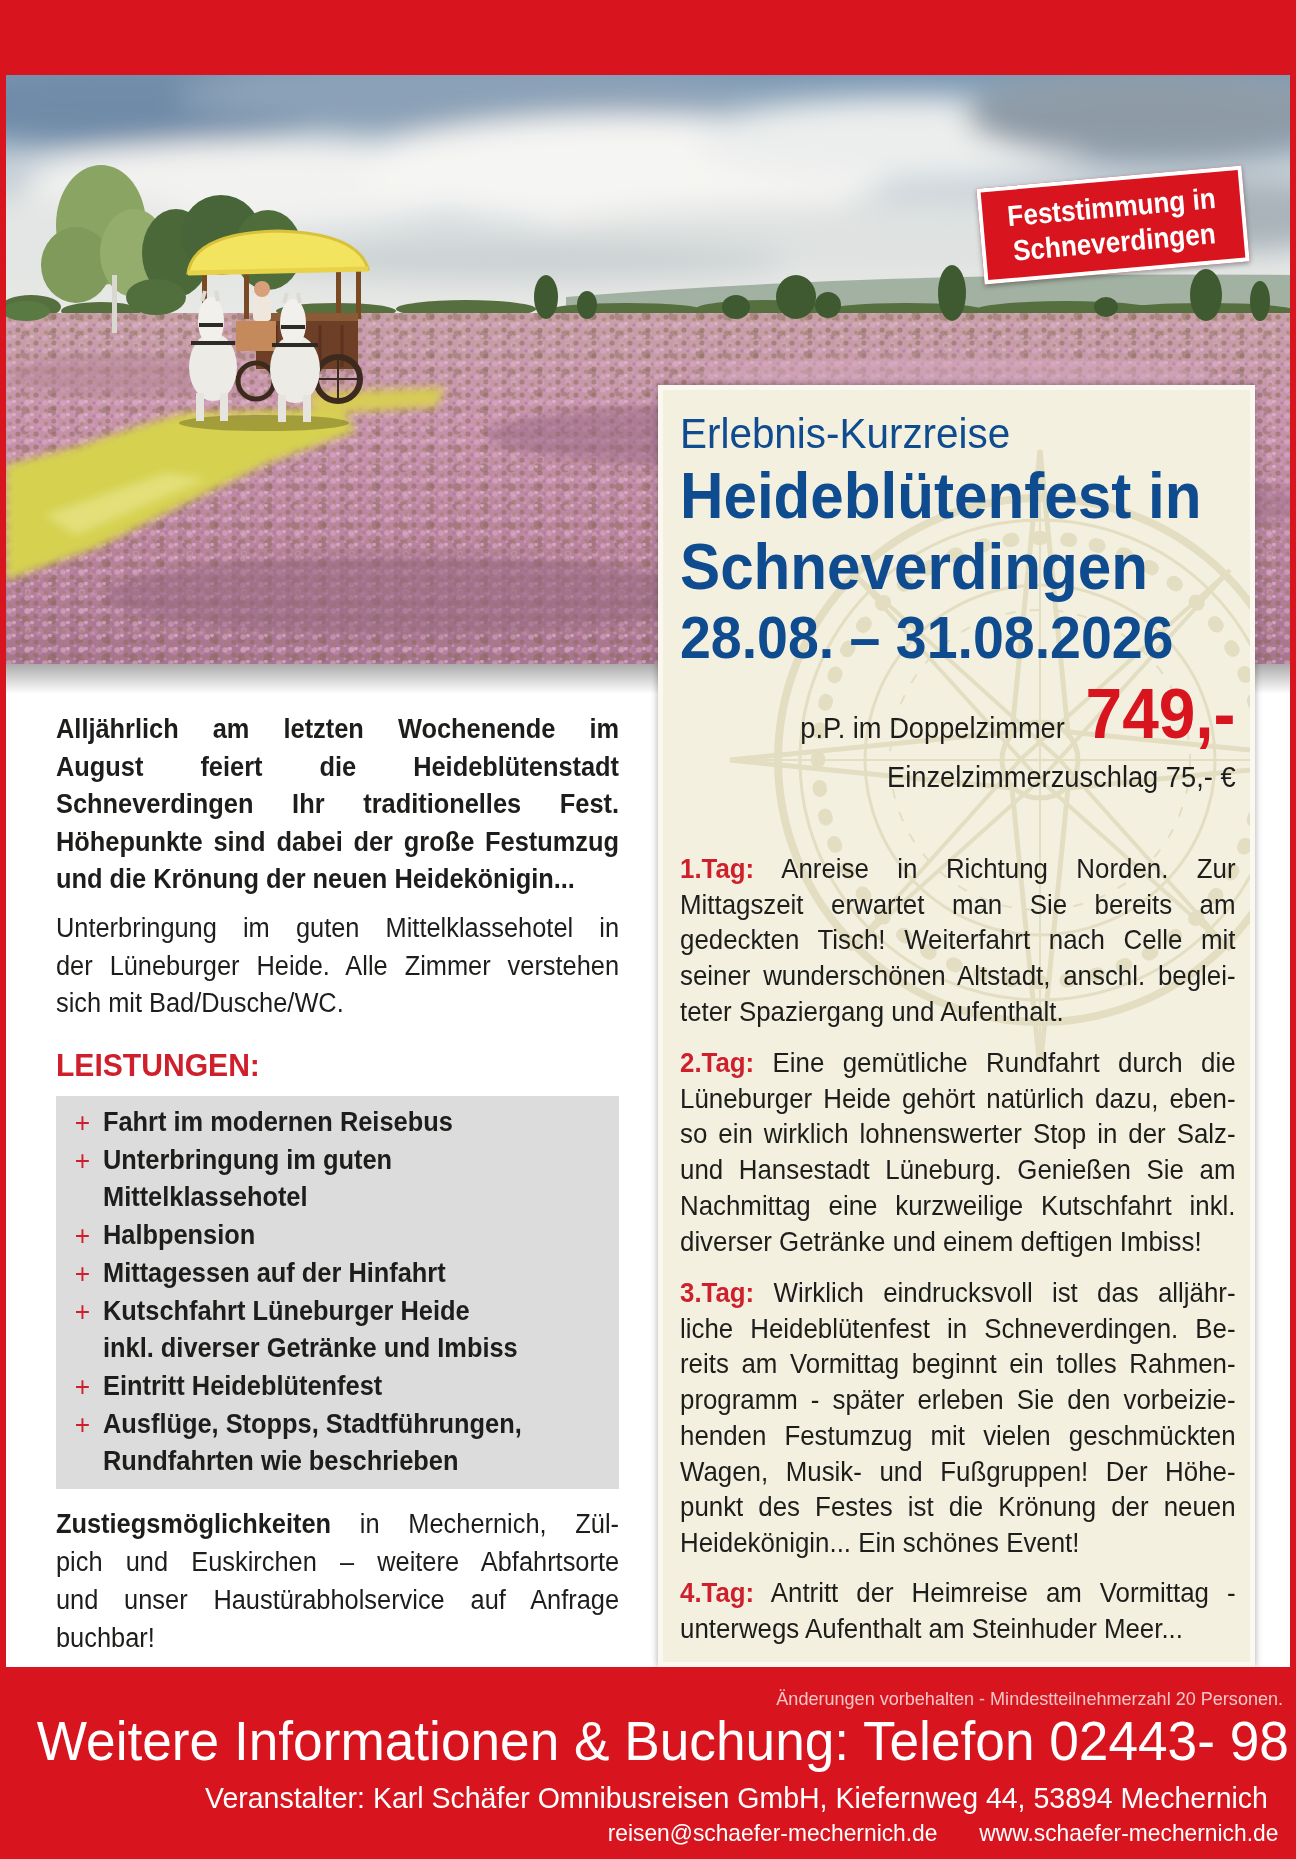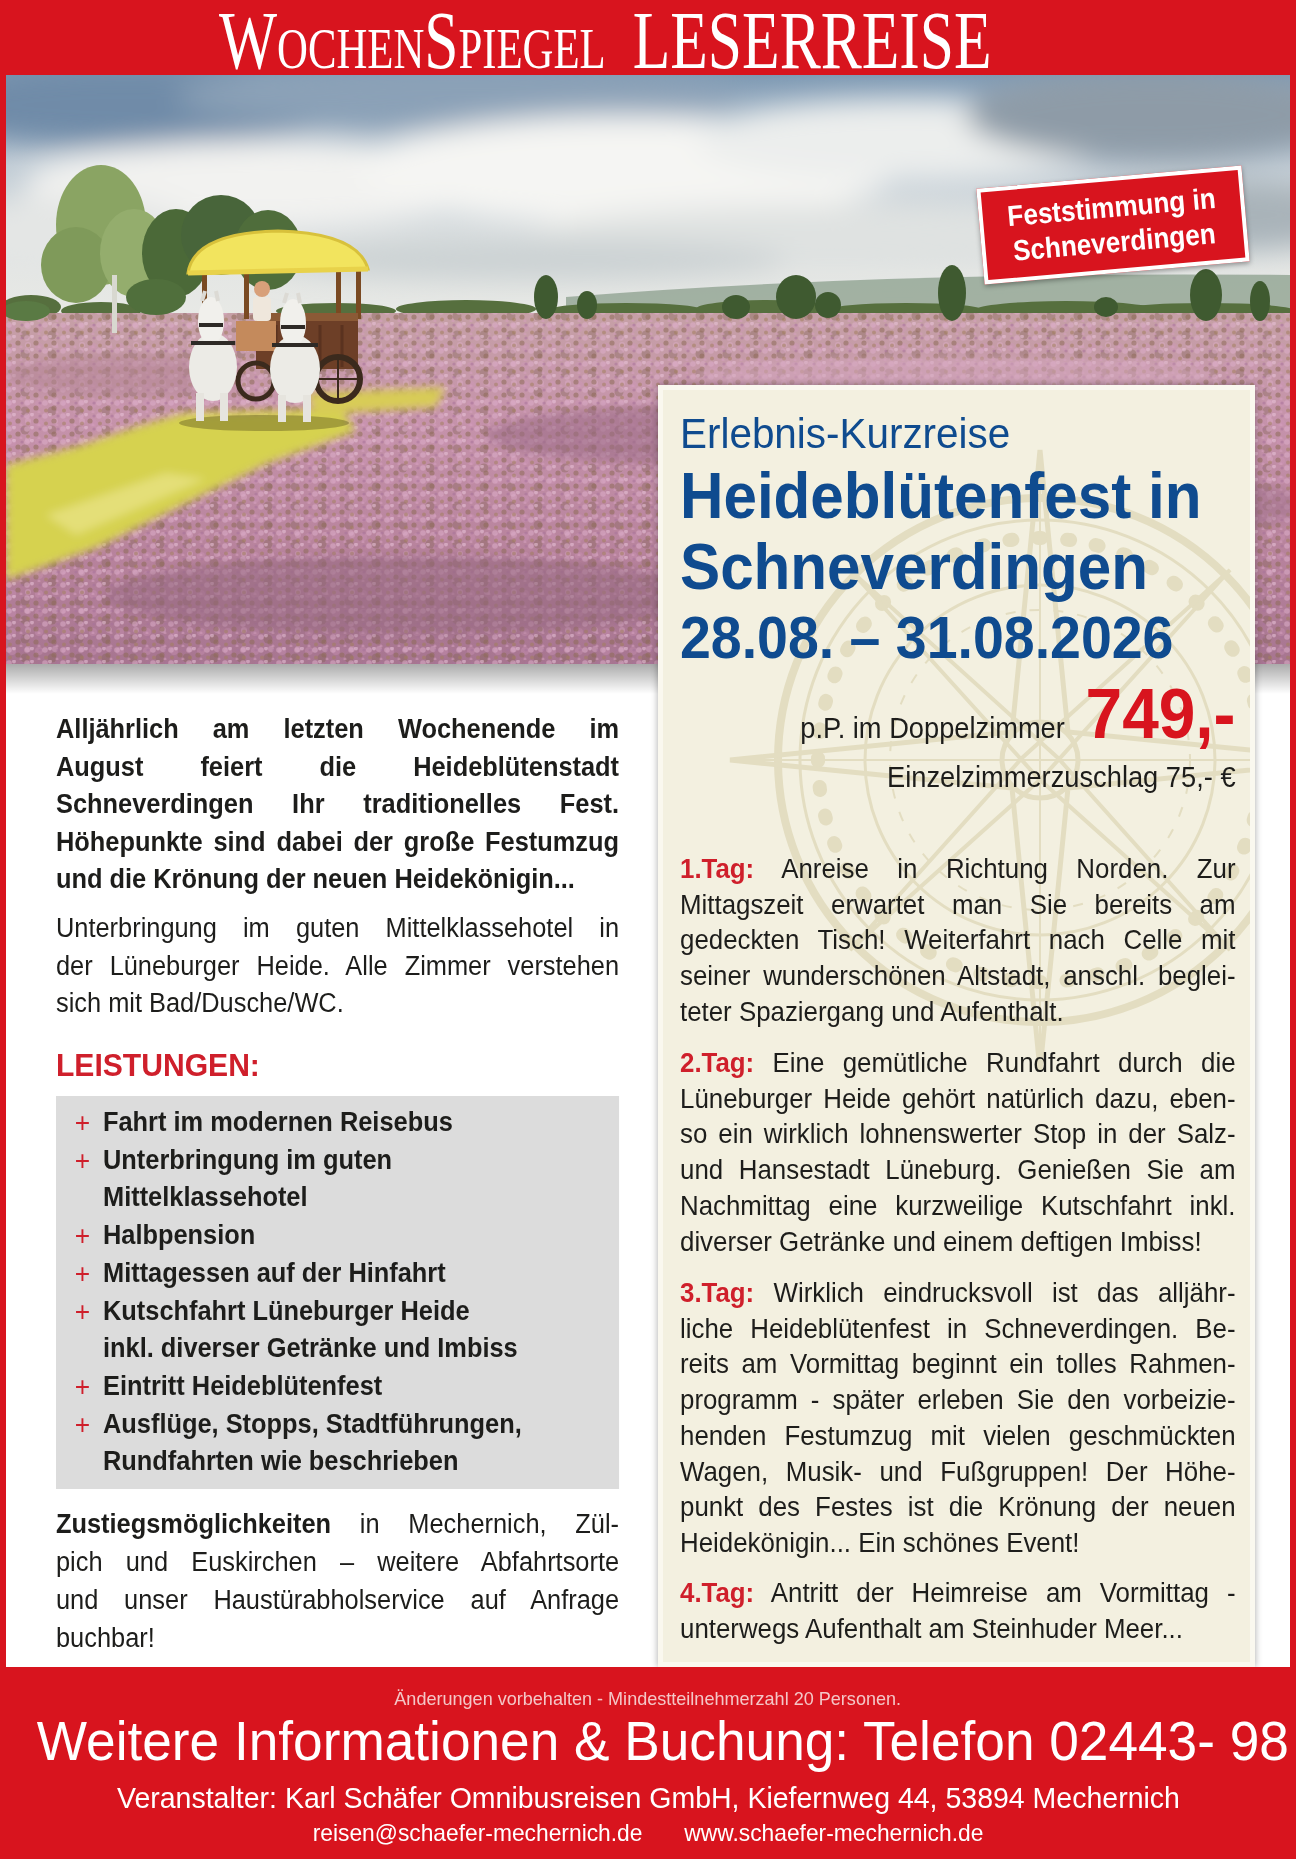--- a/index.html
+++ b/index.html
@@ -50,38 +50,35 @@
 .price-row{top:679px;display:flex;align-items:baseline;justify-content:flex-end}
 .price-label{font-size:29px;line-height:70px;white-space:nowrap}
 .price{font-size:70px;line-height:70px;font-weight:bold;color:var(--brand-red,#d8141e);margin-left:22px;white-space:nowrap}
 .supp{top:759px;text-align:right;font-size:29px;line-height:36px;white-space:nowrap}
 .day{font-size:27.5px;line-height:35.7px}
 .day .lbl{color:var(--accent-red,#cf1f2b);font-weight:bold}
 .d1{top:851px}.d2{top:1045px}.d3{top:1275px}.d4{top:1575px}
 
 
 .footer{position:absolute;left:0;top:1667px;width:1296px;height:192px;background:var(--brand-red,#d8141e)}
-.fl{position:absolute;left:0;width:1296px;text-align:center;color:#fff;white-space:nowrap}
+.fl{position:absolute;left:0;width:1296px;text-align:right;color:#fff;white-space:nowrap}
 .fl .sx{display:inline-block;transform:scaleX(.95);transform-origin:50% 50%}
 .f-note{top:20px;font-size:19px;line-height:24px;color:var(--footer-note,#f4c7c7)}
 .f-book{top:49px;font-size:56px;line-height:50px}
 .f-org{top:113px;font-size:30px;line-height:36px}
 .f-contact{top:148px;font-size:24px;line-height:36px}
 .f-contact .web{margin-left:44px}
 </style>
 </head>
 <body>
 
 <div id="page">
 
   <div class="content-bg"></div>
 
-  <div class="masthead">
-    <div class="brand"><span class="pub">WochenSpiegel</span><span class="sec">LESERREISE</span></div>
-  </div>
 
   <div class="photo">
     <svg viewBox="0 0 1284 589" width="1284" height="589">
       <defs>
         <linearGradient id="g-sky" x1="0" y1="0" x2="0" y2="1">
           <stop offset="0" stop-color="#7f9ab4"></stop>
           <stop offset=".35" stop-color="#c2cdd6"></stop>
           <stop offset=".75" stop-color="#e4e6e4"></stop>
           <stop offset="1" stop-color="#e9eae6"></stop>
         </linearGradient>

